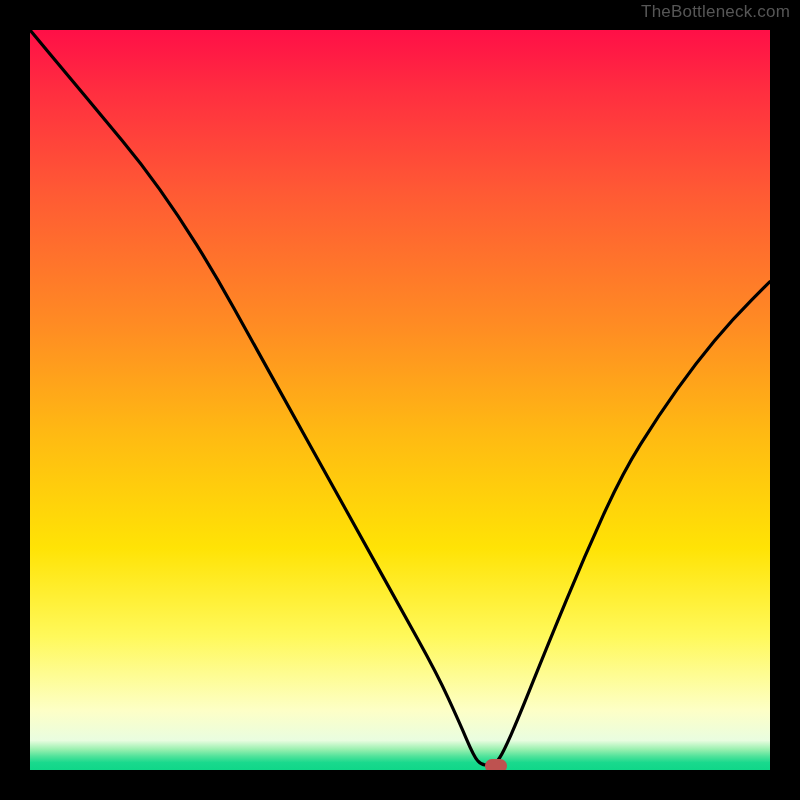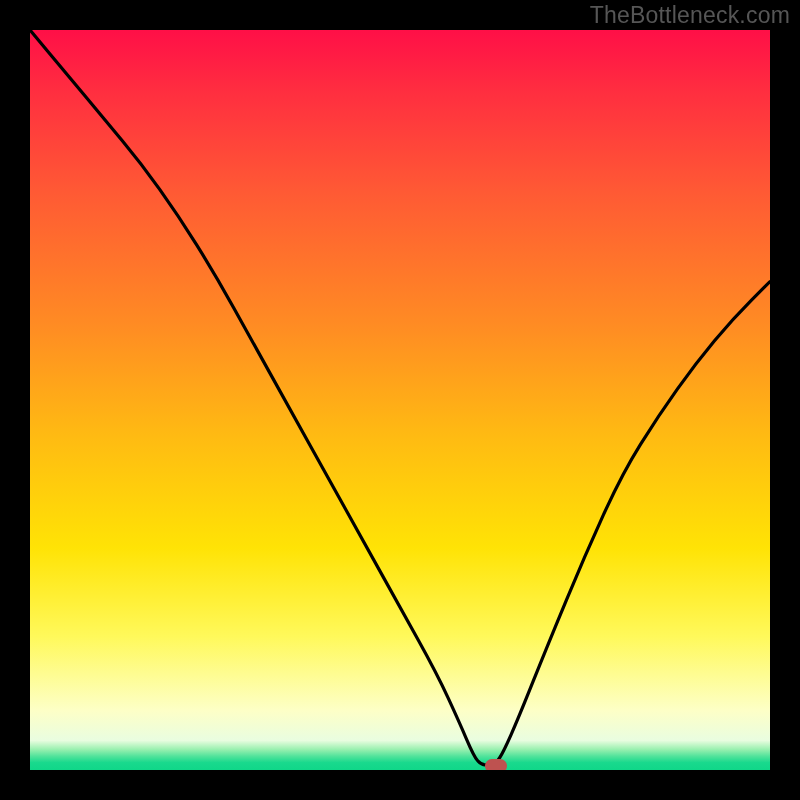--- a/index.html
+++ b/index.html
@@ -13,21 +13,21 @@
   .frame {
     position: absolute;
     inset: 0;
     background: #000;
   }
   .attribution {
     position: absolute;
     top: 2px;
     right: 10px;
     font-family: Arial, Helvetica, sans-serif;
-    font-size: 23px;
+    font-size: 17px;
     font-weight: 500;
     color: #565656;
     letter-spacing: 0.2px;
     z-index: 10;
   }
   .plot-area {
     position: absolute;
     left: 30px;
     top: 30px;
     width: 740px;

